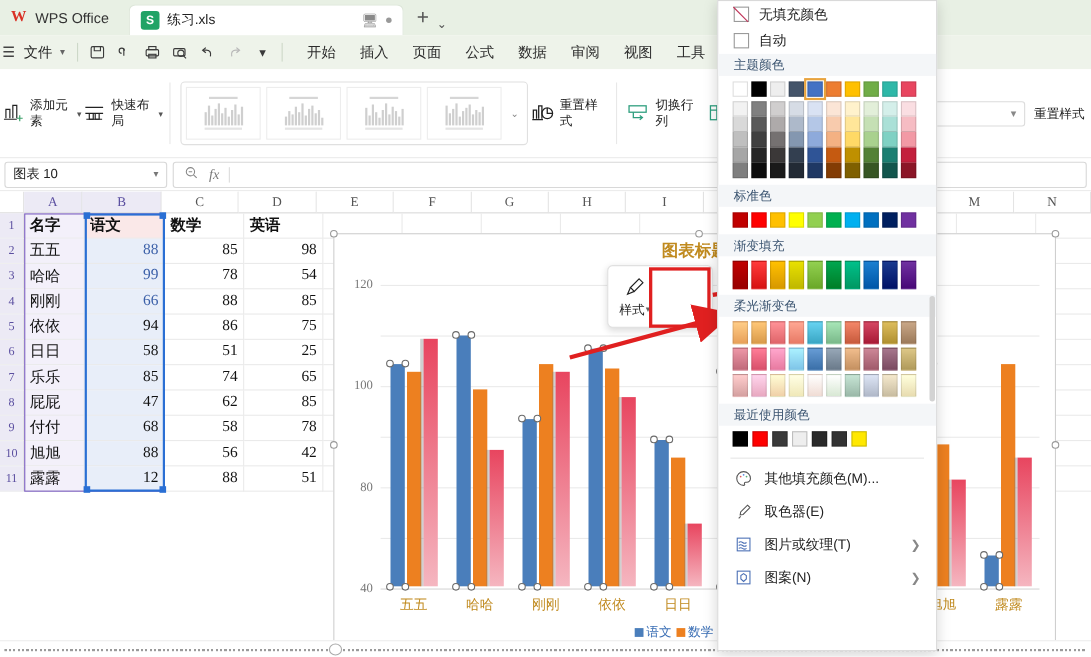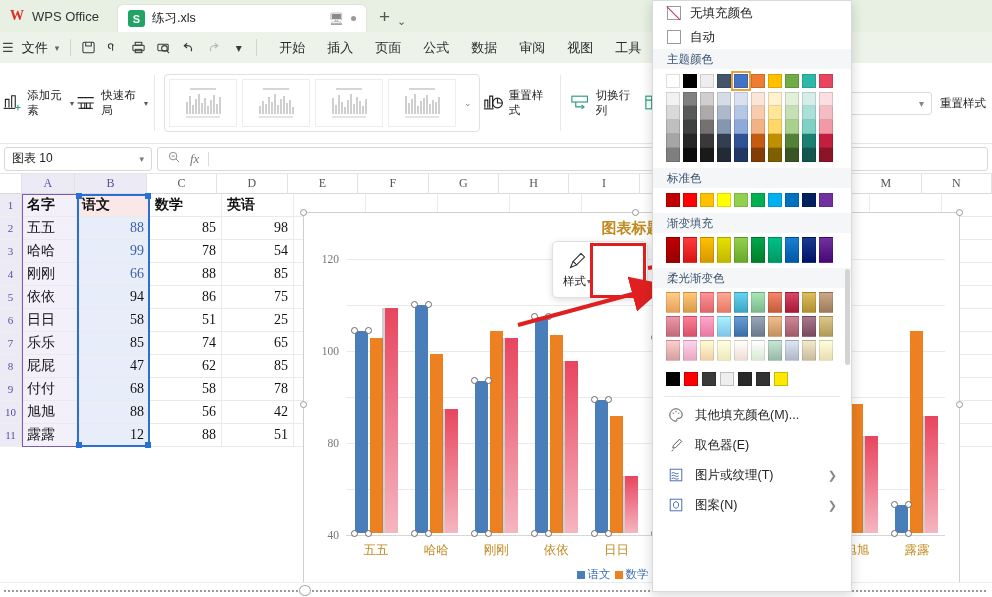--- a/index.html
+++ b/index.html
@@ -1113,20 +1113,21 @@
         <div class="soft" style="background: linear-gradient(rgb(255, 255, 229), rgb(240, 232, 184));"></div>
         <div class="soft" style="background: linear-gradient(rgb(255, 255, 255), rgb(240, 220, 212));"></div>
         <div class="soft" style="background: linear-gradient(rgb(255, 255, 255), rgb(216, 232, 212));"></div>
         <div class="soft" style="background: linear-gradient(rgb(199, 229, 213), rgb(154, 184, 168));"></div>
         <div class="soft" style="background: linear-gradient(rgb(221, 229, 245), rgb(176, 184, 200));"></div>
         <div class="soft" style="background: linear-gradient(rgb(245, 233, 205), rgb(200, 188, 160));"></div>
         <div class="soft" style="background: linear-gradient(rgb(255, 255, 221), rgb(232, 220, 176));"></div>
       </div>
     </div>
 
+  <div class="dd-sect">最近使用颜色</div>
   <div class="recentrow" id="recent-grid">
       <div class="rec" style="background: rgb(0, 0, 0);"></div>
       <div class="rec" style="background: rgb(255, 0, 0);"></div>
       <div class="rec" style="background: rgb(58, 58, 58);"></div>
       <div class="rec" style="background: rgb(238, 238, 238);"></div>
       <div class="rec" style="background: rgb(42, 42, 42);"></div>
       <div class="rec" style="background: rgb(51, 51, 51);"></div>
       <div class="rec" style="background: rgb(255, 232, 0);"></div>
     </div>
 

